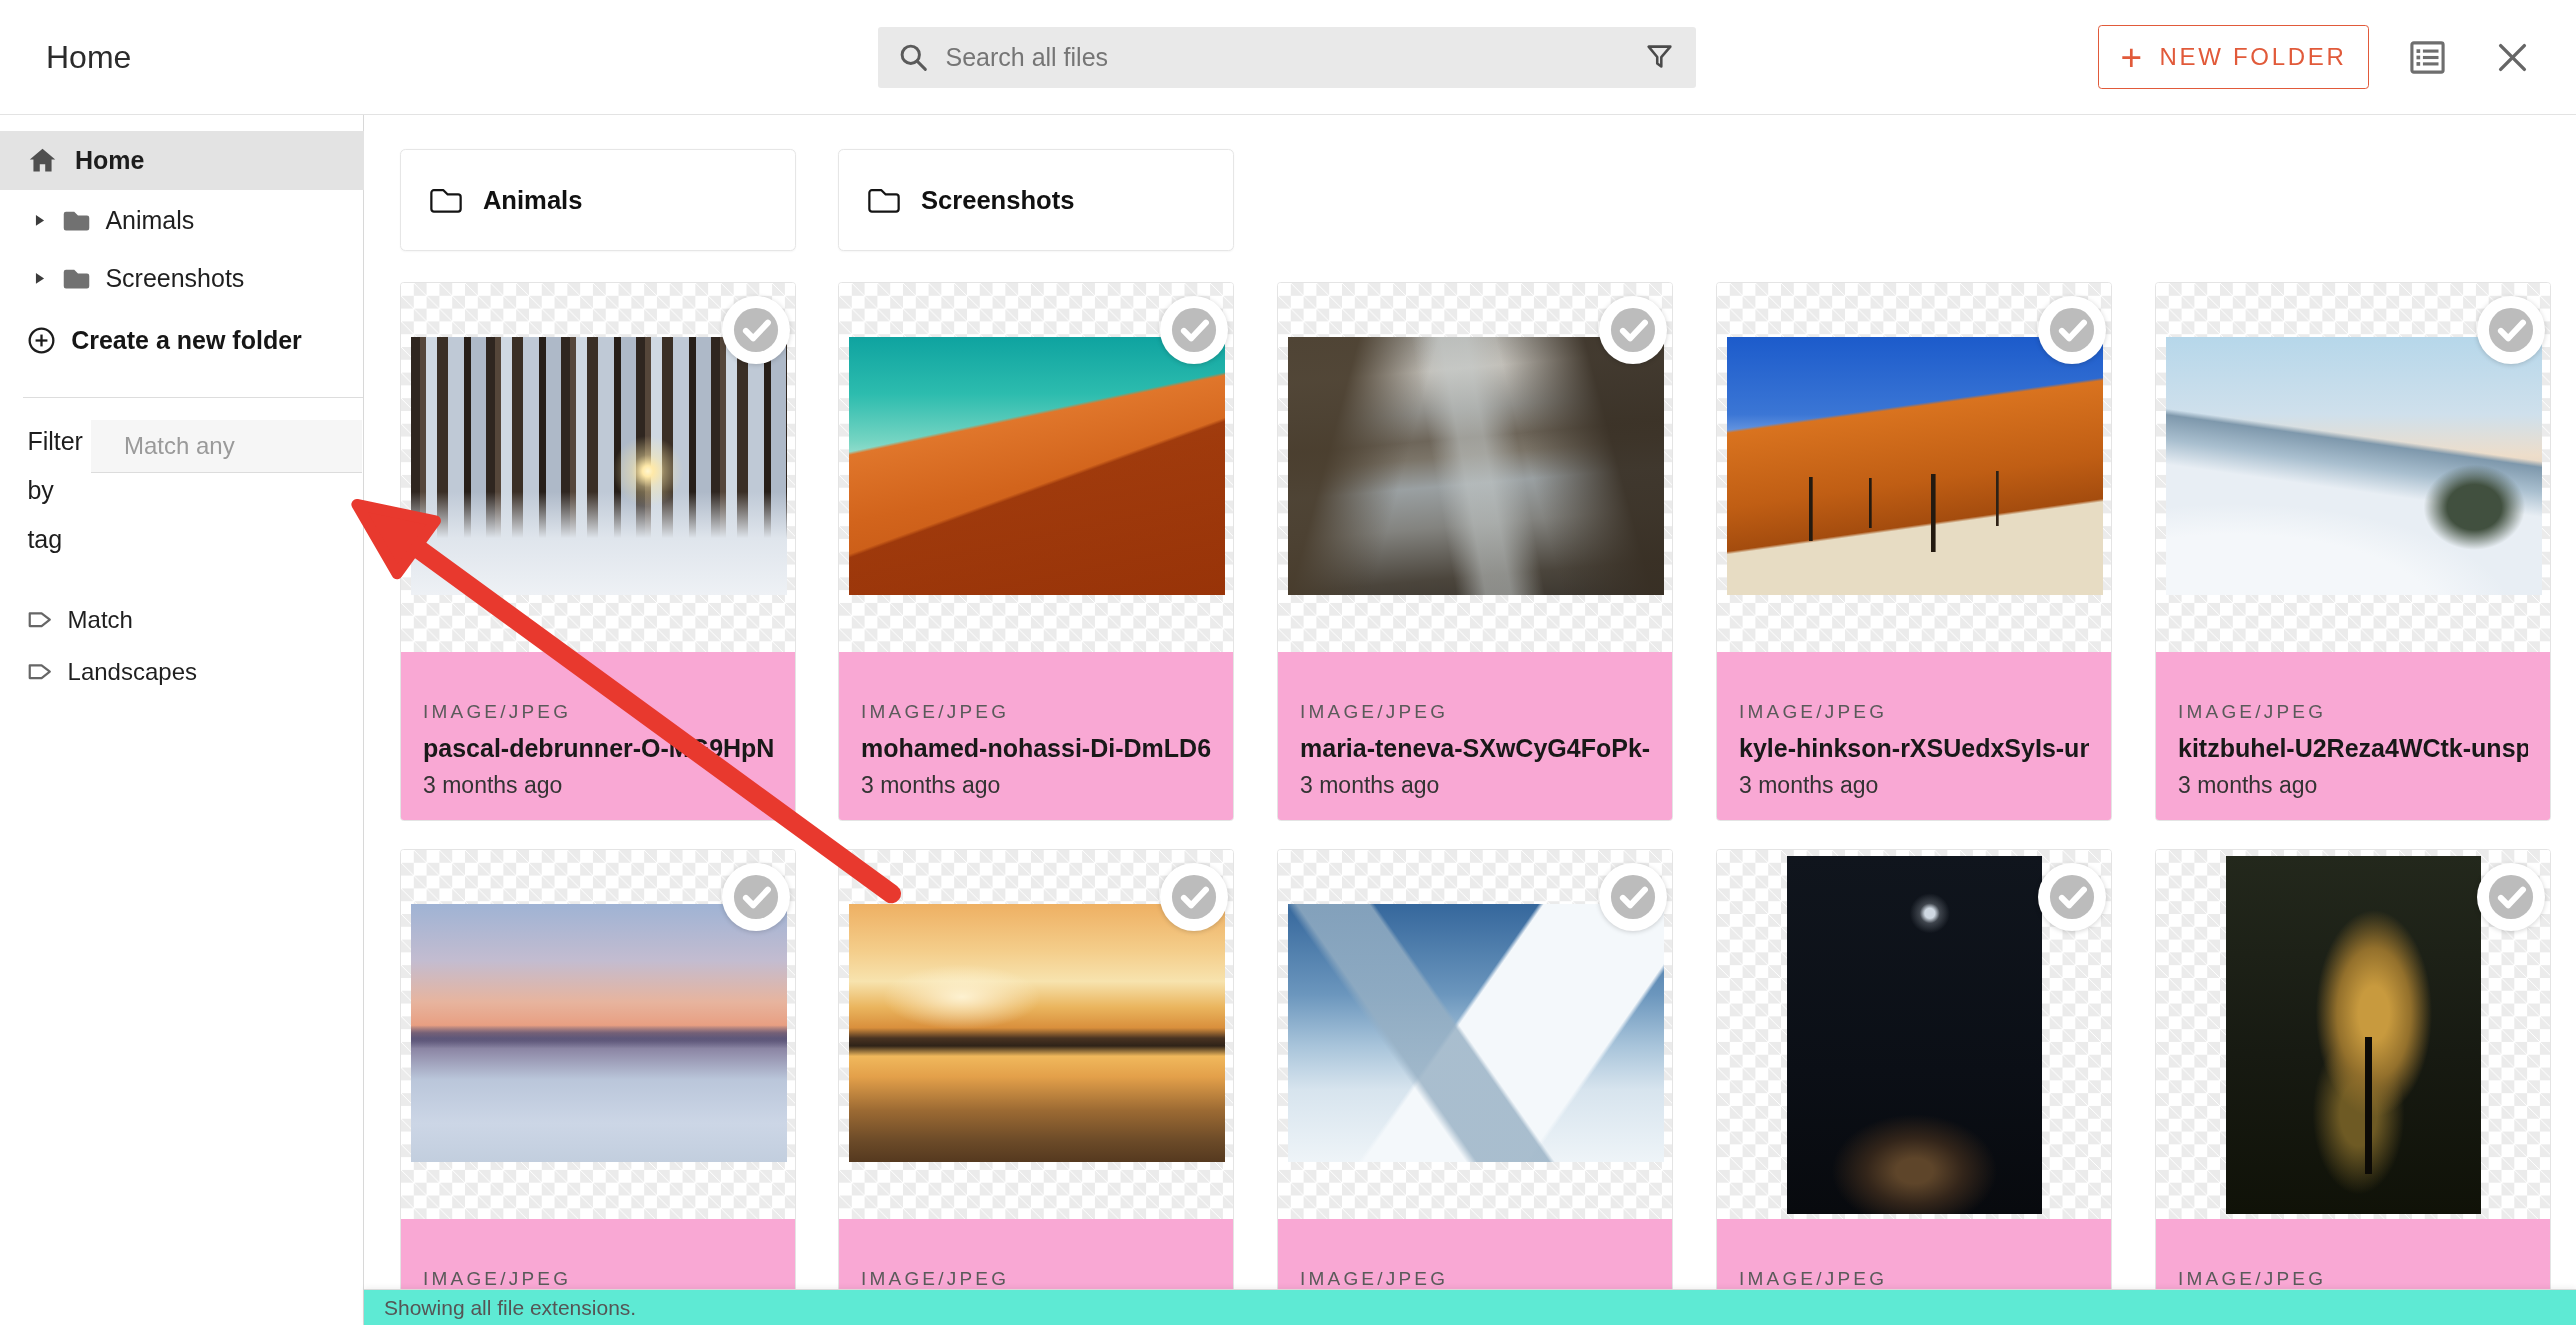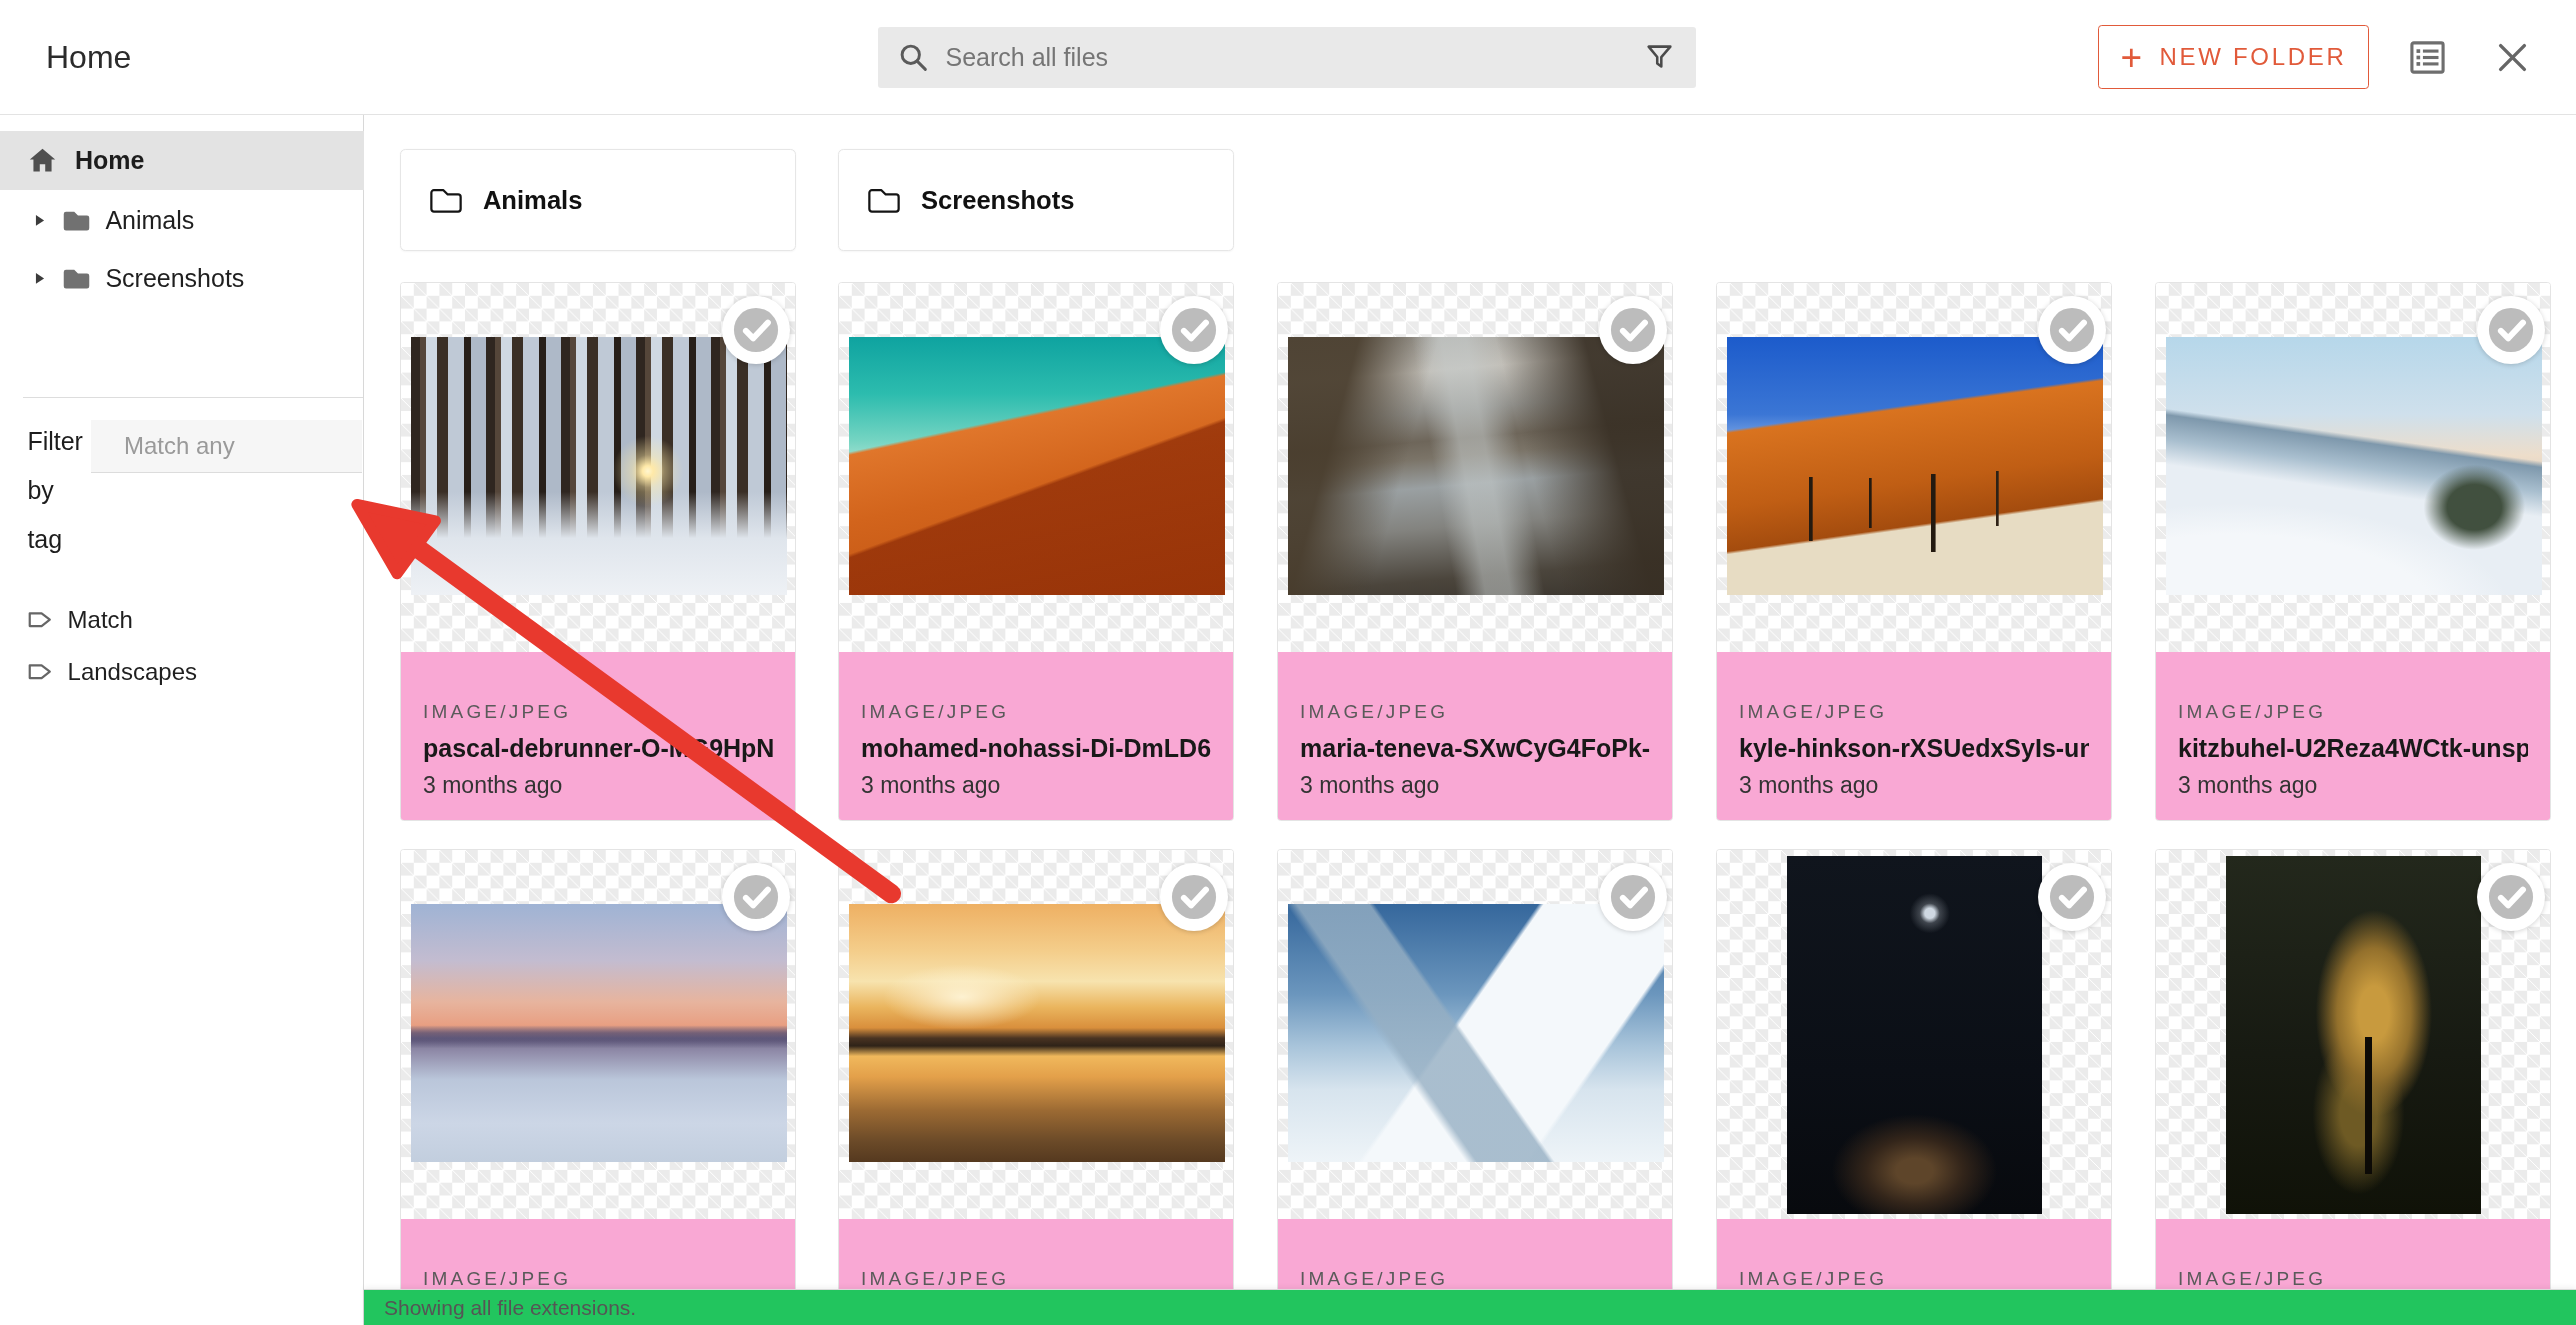--- a/index.html
+++ b/index.html
@@ -120,21 +120,21 @@
     radial-gradient(45% 22% at 50% 88%, #5e452a 0 16%, #33251a 42%, rgba(20,16,12,0) 72%),
     linear-gradient(180deg, #10151d 0%, #0b0f16 60%, #080a0e 100%); }
   .t-goldtree { background-image:
     linear-gradient(#0c0a06,#0c0a06),
     radial-gradient(30% 38% at 58% 44%, #c89a3e 0 20%, #93702c 48%, rgba(80,70,30,0) 76%),
     radial-gradient(24% 30% at 52% 72%, #6e5a24 0 30%, rgba(60,55,25,0) 75%),
     linear-gradient(180deg, #23281c 0%, #171a12 55%, #101208 100%);
     background-size:7.3px 137px, 100% 100%, 100% 100%, 100% 100%;
     background-position:56% 82%, 0 0, 0 0, 0 0; background-repeat:no-repeat; background-color:#14160e; }
   
-  #footer { position:absolute; left:364px; top:1289px; right:0; height:37px; background:#22c55e;
+  #footer { position:absolute; left:364px; top:1289px; right:0; height:37px; background:#5eead4;
     border-top:0.9px solid #d9d9d9; box-shadow:0 -1.8px 5.5px rgba(0,0,0,.06); z-index:6;
     display:flex; align-items:center; }
   #footer .txt { margin-left:20px; font-size:21px; color:#555; }
   
   #arrow-overlay { position:absolute; left:0; top:0; width:2576px; height:1325px;
     pointer-events:none; z-index:50; }
 </style>
 </head>
 <body>
 
@@ -198,20 +198,28 @@
     <div class="srow side-folder" id="side-screenshots">
       <svg class="caret" width="10" height="12.8" viewBox="0 0 11 14">
         <polygon points="1,1 10,7 1,13" fill="#3c3c3c"></polygon>
       </svg>
       <svg width="33" height="27.4" viewBox="0 0 44 36">
         <path d="M5 9 a3 3 0 0 1 3 -3 h11 l5 5 h12 a3 3 0 0 1 3 3 v14 a3 3 0 0 1 -3 3 H8 a3 3 0 0 1 -3 -3 z" fill="#717171"></path>
       </svg>
       <span class="lbl">Screenshots</span>
     </div>
 
+    <div class="srow" id="side-create">
+      <svg width="31" height="31" viewBox="0 0 34 34">
+        <circle cx="17" cy="17" r="13" fill="none" stroke="#1c1c1c" stroke-width="2.5"></circle>
+        <line x1="17" y1="10.5" x2="17" y2="23.5" stroke="#1c1c1c" stroke-width="2.5"></line>
+        <line x1="10.5" y1="17" x2="23.5" y2="17" stroke="#1c1c1c" stroke-width="2.5"></line>
+      </svg>
+      <span class="lbl">Create a new folder</span>
+    </div>
 
     <div id="side-divider"></div>
 
     <div id="filter-label">Filter by tag</div>
 
     <div id="match-select">
       <span class="ph">Match any</span>
     </div>
 
     <div class="tagrow" id="tag-cats">

